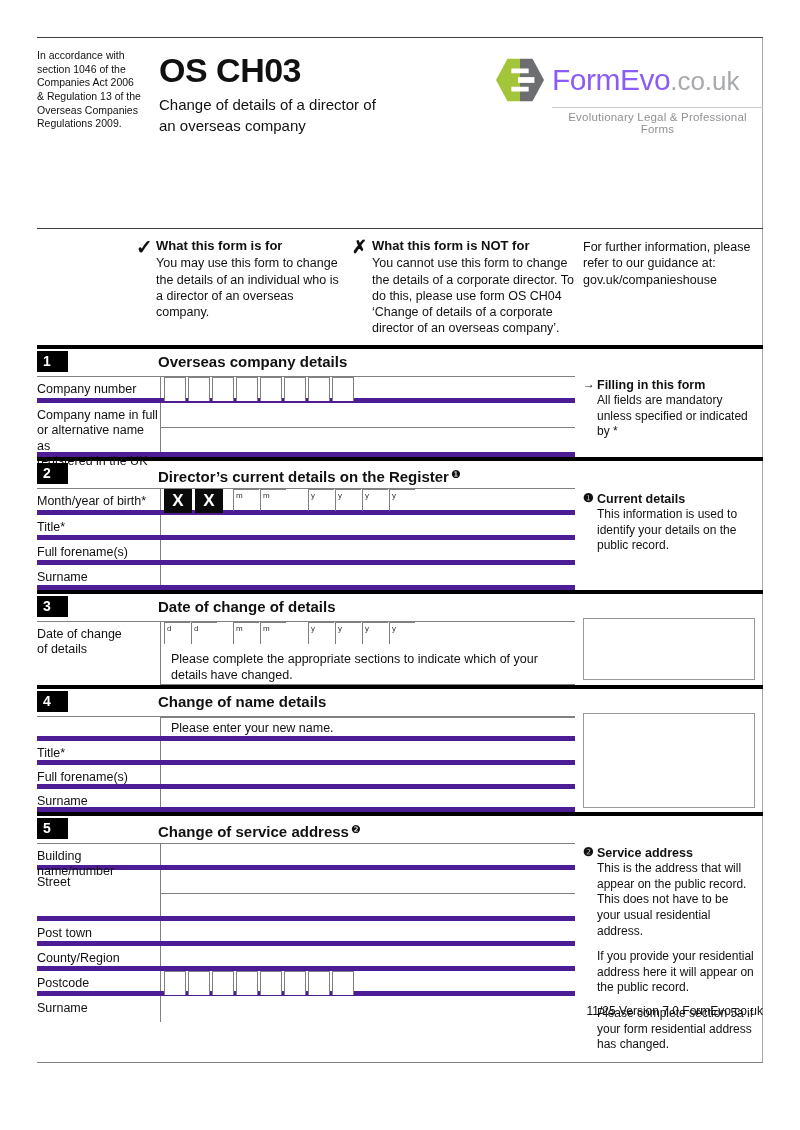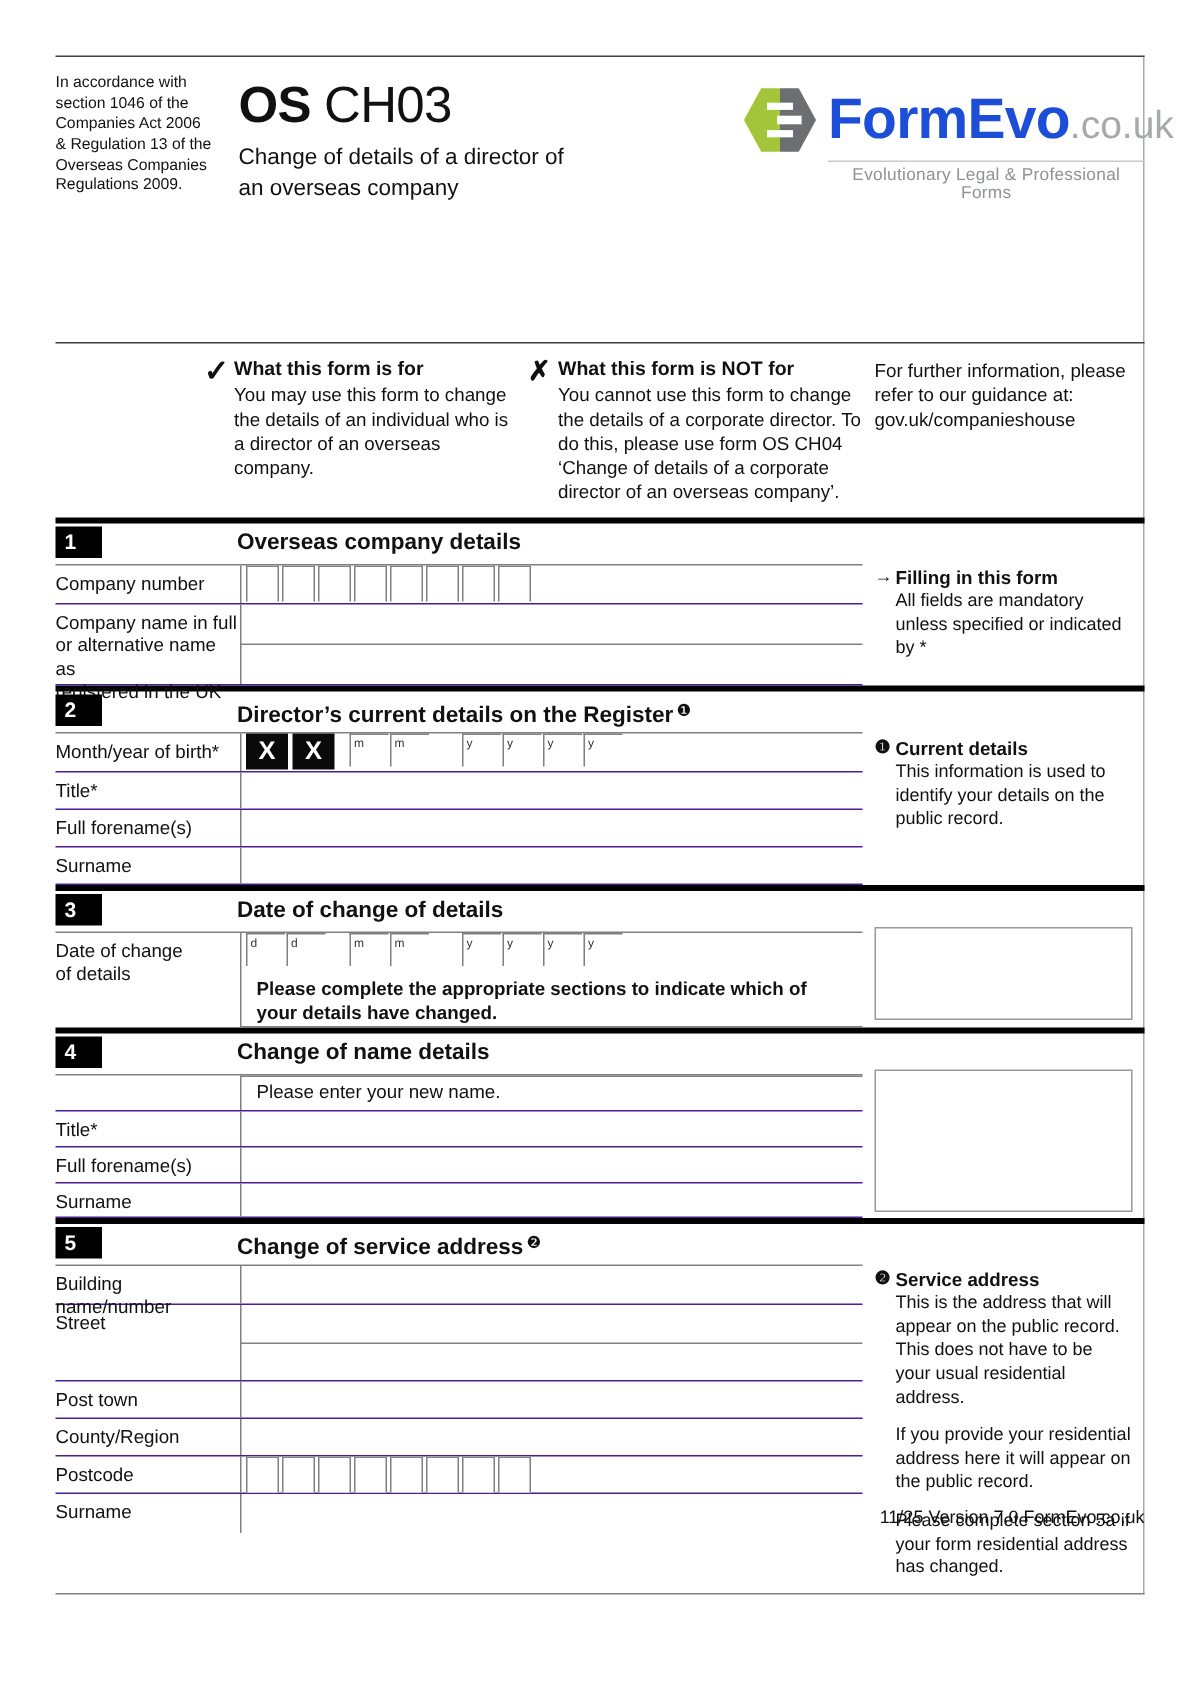--- a/index.html
+++ b/index.html
@@ -10,27 +10,27 @@
   .content { position:absolute; left:37px; top:37px; width:726px; border-top:1px solid #3f3f3f; }
   .right-rule { position:absolute; left:762px; top:37px; height:1026px; width:0; border-left:1px solid #aaa; }
   .bottom-rule { position:absolute; left:37px; top:1062px; width:726px; border-top:1px solid #808080; }
 
   
   .header { box-sizing:border-box; height:190px; padding-top:7px; display:flex; }
   .statute { width:118px; font-size:10.5px; line-height:1.3; padding-top:4px; }
   .titleblock { margin-left:4px; width:322px; }
   .form-code { font-size:34px; letter-spacing:-0.5px; margin-top:6px; }
   .form-code .os { font-weight:800; }
-  .form-code .ch { font-weight:400; }
+  .form-code .ch { font-weight:700; }
   .subtitle { font-size:15px; line-height:1.4; margin-top:4px; }
   .logo { margin-left:auto; padding-top:9px; width:268px; }
   .logo-row { display:flex; align-items:center; }
   .logo-icon { width:50px; height:52px; flex:0 0 auto; }
   .logo-word { margin-left:7px; white-space:nowrap; }
-  .logo-word .brand { font-size:38px; font-weight:700; color:#1d4ed8; letter-spacing:-0.5px; }
+  .logo-word .brand { font-size:30px; font-weight:400; color:#8b5cf6; letter-spacing:-0.5px; }
   .logo-word .domain { font-size:26px; color:#a7a9ac; }
   .logo-under { margin-left:57px; }
   .logo-sep { border-top:1px solid #c9cacc; margin:1px 0 3px 0; }
   .tagline { font-size:11.5px; color:#8f9194; text-align:center; letter-spacing:0.2px; }
 
   
   .intro { box-sizing:border-box; border-top:1px solid #3f3f3f; height:117px; padding-top:9px; display:flex; }
   .intro-col { display:flex; }
   .c1 { margin-left:99px; width:212px; }
   .c2 { margin-left:4px;  width:222px; }
@@ -47,21 +47,21 @@
   .main { width:538px; box-sizing:border-box; }
   .side { width:180px; margin-left:auto; box-sizing:border-box; padding-right:8px; font-size:12px; line-height:1.3; }
 
   .sec-header { box-sizing:border-box; height:28px; border-bottom:1px solid #808080;
                 display:flex; align-items:flex-start; padding-top:2px; }
   .badge { min-width:25px; padding-left:6px; height:21px; line-height:21px;
            background:#000; color:#fff; font-weight:bold; font-size:14px; }
   .sec-title { margin-left:90px; font-size:15px; font-weight:bold; line-height:22px; }
   .sup-ref { font-size:11px; vertical-align:4px; margin-left:2px; font-weight:normal; }
 
-  .row { display:flex; box-sizing:border-box; border-bottom:1px solid #4c1d95; }
+  .row { display:flex; box-sizing:border-box; border-bottom:5px solid #4c1d95; }
   .row.noborder { border-bottom:none; }
   .h26{height:26px} .h25{height:25px} .h24{height:24px} .h23{height:23px} .h54{height:54px} .h51{height:51px}
   .label { width:123px; box-sizing:border-box; font-size:12.5px; line-height:1.22; padding-top:5px; }
   .input { flex:1; border-left:1px solid #808080; box-sizing:border-box; }
   .input.boxed-top { border-top:1px solid #808080; font-size:12.5px; padding:3px 10px; }
   .stack { flex:1; display:flex; flex-direction:column; }
   .stack .input { flex:1; }
   .stack .input.mid { border-bottom:1px solid #808080; }
 
   .comb { display:flex; gap:2px; padding-left:3px; }
@@ -70,21 +70,21 @@
   .boxesrow { display:flex; align-items:flex-start; padding-left:3px; }
   .dgroup { display:flex; gap:1px; }
   .dbox { width:26px; height:22px; box-sizing:border-box; border-top:1px solid #808080;
           border-left:1px solid #808080; font-size:8px; line-height:9px; padding:1px 0 0 2px; color:#333; }
   .gap-m { margin-left:16px; } .gap-y { margin-left:22px; } .gap-m2 { margin-left:10px; }
   .xgroup { display:flex; gap:3px; }
   .xbox { width:28px; height:24px; background:#0a0a0a; color:#fff; display:flex;
           align-items:center; justify-content:center; font-weight:bold; font-size:17px; }
 
   .notebox { margin-left:123px; box-sizing:border-box; border:1px solid #808080; border-top:none; border-right:none;
-             height:37px; font-size:12.5px; line-height:1.3; padding:3px 10px;font-weight:bold; }
+             height:37px; font-size:12.5px; line-height:1.3; padding:3px 10px; }
 
   .side-flex { display:flex; }
   .side-mark { width:14px; flex:0 0 auto; font-size:12px; }
   .side-mark.bold { font-weight:bold; }
   .side-title { font-size:12.5px; font-weight:bold; }
   .side-para { margin-top:0; }
   .side-para + .side-para { margin-top:10px; }
   .pt-filling { padding-top:28px; }
   .pt-current { padding-top:30px; }
   .pt-service { padding-top:29px; }

